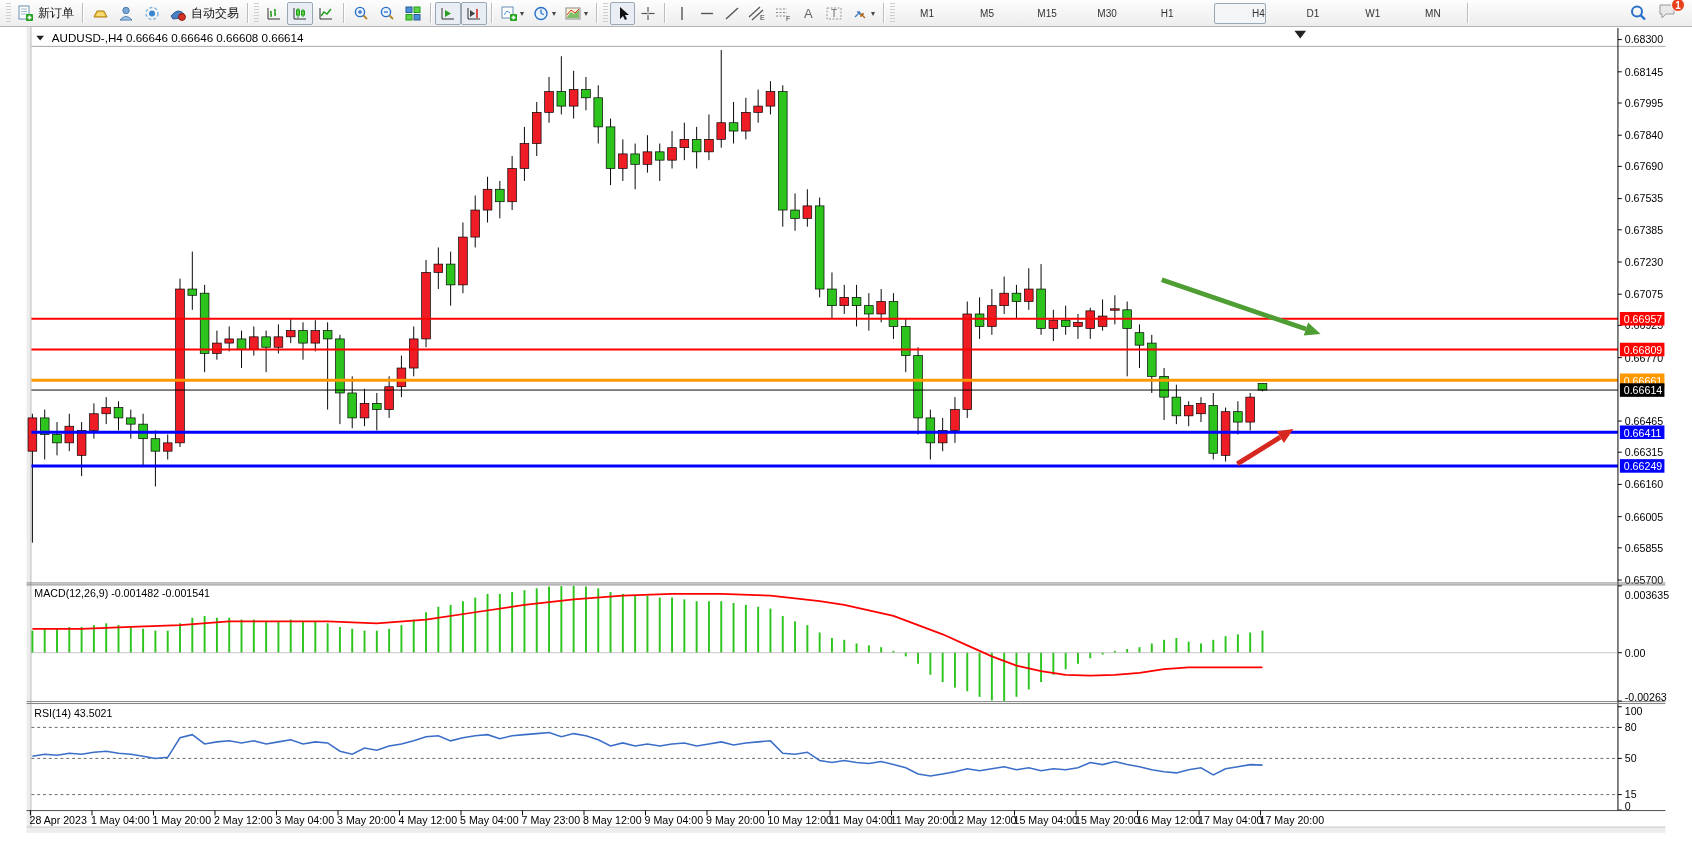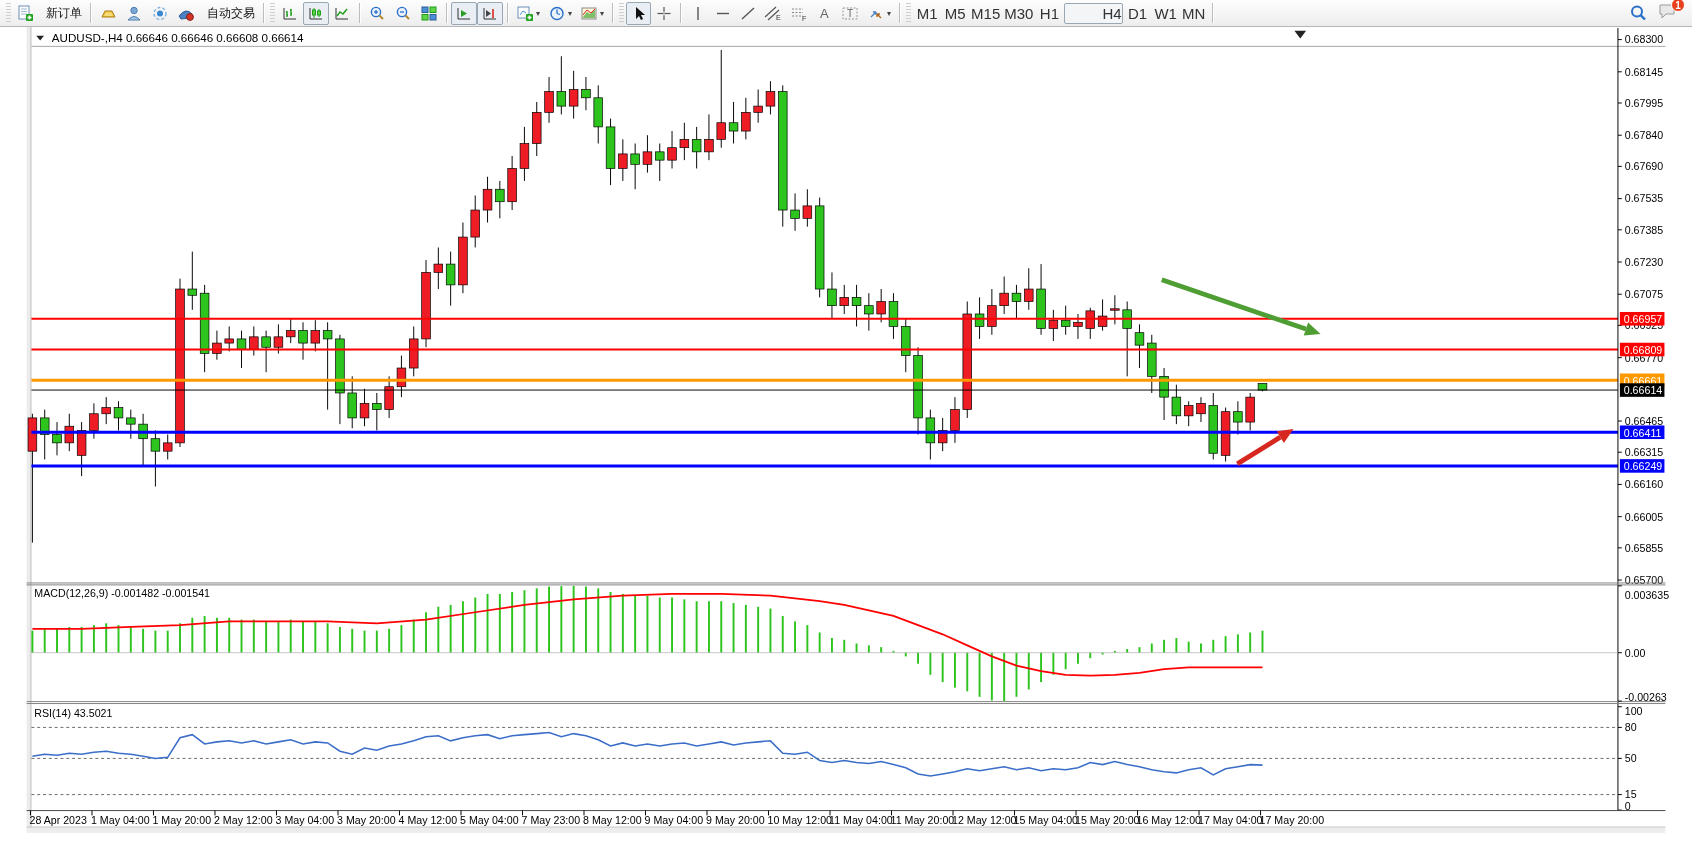--- a/index.html
+++ b/index.html
@@ -8,25 +8,25 @@
   
   #toolbar{position:absolute;left:0;top:0;width:1692px;height:27px;
     background:linear-gradient(#fdfdfd,#ededed);border-bottom:1px solid #b5b5b5;
     display:flex;align-items:center;padding:0 4px;}
   .tb-grip{width:5px;height:20px;margin:0 2px;
     background:repeating-linear-gradient(#cfcfcf 0 1px,transparent 1px 3px);}
   .tb-sep{width:1px;height:20px;background:#bdbdbd;margin:0 4px;box-shadow:1px 0 0 #fff;}
   .tb-btn{height:23px;min-width:25px;display:flex;align-items:center;justify-content:center;
     padding:0 3px;border:1px solid transparent;border-radius:2px;cursor:default;color:#222;font-size:12px;}
   .tb-btn.pressed{border:1px solid #9aa7b4;background:#e9eef4;}
-  .tb-btn .lbl{margin-left:12px;font-size:12px;color:#111;}
+  .tb-btn .lbl{margin-left:4px;font-size:12px;color:#111;}
   .tb-btn svg{display:block;}
   .caret{font-size:8px;color:#444;margin-left:2px;}
   .tf-btn{height:21px;min-width:26px;display:flex;align-items:center;justify-content:center;
-    font-size:15px;color:#333;border:1px solid transparent;border-radius:2px;margin:0 1px;text-align:right;}
+    font-size:10px;color:#333;border:1px solid transparent;border-radius:2px;margin:0 17px;text-align:right;}
   .tf-btn.active{border:1px solid #9aa7b4;background:#f3f5f7;padding-left:37px;}
   #tb-right{margin-left:auto;display:flex;align-items:center;}
   #chat-wrap{position:relative;margin:0 10px 0 6px;}
   #chat-badge{position:absolute;top:-4px;right:-7px;min-width:14px;height:14px;border-radius:8px;
     background:#e8401c;color:#fff;font-size:10px;font-weight:bold;display:flex;align-items:center;
     justify-content:center;padding:0 3px;border:1px solid #fff;}
   
   #chart-area{position:absolute;left:0;top:27px;width:1692px;height:832px;background:#fff;}
   svg text{font-family:"Liberation Sans",sans-serif;}
 </style>

